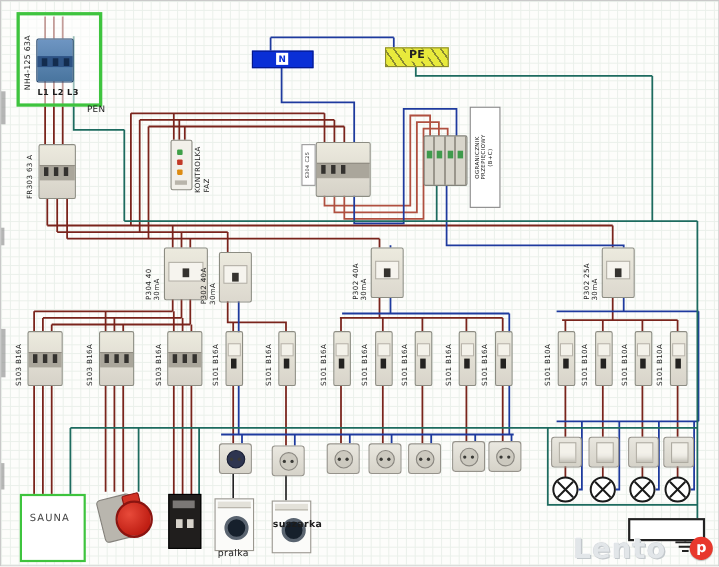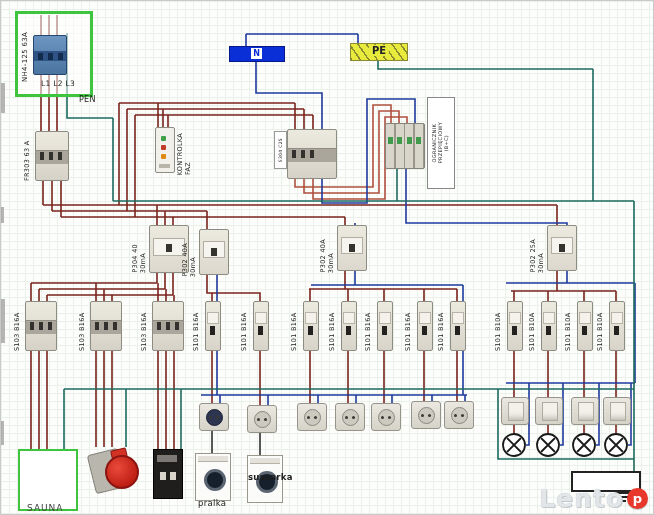--- a/index.html
+++ b/index.html
@@ -76,21 +76,21 @@
   
   .cee{}
   .cee .plate{position:absolute;left:0;top:4px;width:30px;height:38px;background:#b9b6ae;border:1px solid #84817b;
     border-radius:4px;transform:rotate(-14deg);}
   .cee .plug{position:absolute;left:14px;top:8px;width:30px;height:30px;border-radius:50%;
     background:radial-gradient(circle at 35% 35%,#e84a3a,#c01f14 70%);border:2px solid #8a1410;}
   .cee .lid{position:absolute;left:20px;top:2px;width:14px;height:8px;background:#d23325;border:1px solid #8a1410;border-radius:2px;transform:rotate(-14deg);}
   .gbar{background:#fff;border:2px solid #222;}
   .artifact{background:#8f8f8f;opacity:.65;}
   
-  .wm{display:flex;align-items:center;gap:3px;}
+  .wm{display:flex;align-items:center;gap:21px;}
   .wm .txt{font-size:25px;font-weight:bold;color:#e2e6e9;
     text-shadow:0 0 1px #aab0b4,1px 1px 0 #c6cbcf,-1px -1px 0 #ffffff;letter-spacing:1px;}
   .wm .badge{width:21px;height:21px;border-radius:50%;background:#e8382c;color:#fff;font-weight:bold;
     font-size:13px;text-align:center;line-height:21px;box-shadow:0 1px 1px rgba(0,0,0,.25);}
 </style>
 </head>
 <body>
 
 <div id="stage">
 
@@ -158,21 +158,21 @@
       <circle cx="615" cy="444" r="11"></circle>
         <path fill="none" d="M608 437 L622 451 M622 437 L608 451"></path>
     </g>
     <g fill="none" stroke="#222" stroke-width="1.8">
       <path d="M622 487 V492 M613 492 H631 M616 496 H628 M619 500 H625"></path>
     </g>
   </svg>
 
   <div class="abs greenbox" style="left:14px;top:10px;width:72px;height:80px;">
     <span class="vt lb abs" style="left:3px;top:12px;height:56px;font-size:7px;">NH4-125 63A</span>
-    <span class="abs lb" style="left:16px;top:66px;width:48px;font-size:7.5px;font-weight:normal;text-align:center;">L1 L2 L3</span>
+    <span class="abs lb" style="left:16px;top:66px;width:48px;font-size:7.5px;font-weight:bold;">L1 L2 L3</span>
   </div>
   <div class="abs bluebrk" style="left:32px;top:34px;width:32px;height:38px;"></div>
 
   <span class="abs lb" style="left:78px;top:94px;font-size:8px;">PEN</span>
 
   <div class="abs br3" style="left:34px;top:130px;width:32px;height:48px;"></div>
   <span class="vt lb abs" style="left:23px;top:128px;height:52px;">FR303 63 A</span>
 
   <div class="abs pmon" style="left:154px;top:126px;width:18px;height:44px;"></div>
   <div class="abs vt2" style="left:176px;top:118px;height:56px;">
@@ -258,21 +258,21 @@
   <div class="abs socket" style="left:370px;top:402px;width:28px;height:26px;"></div>
   <div class="abs socket" style="left:410px;top:400px;width:28px;height:26px;"></div>
   <div class="abs socket" style="left:443px;top:400px;width:28px;height:26px;"></div>
 
   <div class="abs lsw" style="left:500px;top:396px;width:26px;height:26px;"></div>
   <div class="abs lsw" style="left:534px;top:396px;width:26px;height:26px;"></div>
   <div class="abs lsw" style="left:570px;top:396px;width:26px;height:26px;"></div>
   <div class="abs lsw" style="left:602px;top:396px;width:26px;height:26px;"></div>
 
   <div class="abs greenbox" style="left:17px;top:448px;width:56px;height:58px;border-width:2px;background:#fff;">
-    <span class="lb abs" style="left:7px;top:16px;font-size:9px;letter-spacing:1px;color:#444;margin-top:36px;">SAUNA</span>
+    <span class="lb abs" style="left:7px;top:16px;font-size:9px;letter-spacing:1px;color:#444;">SAUNA</span>
   </div>
   <div class="abs cee" style="left:90px;top:446px;width:50px;height:48px;">
     <div class="plate"></div>
     <div class="lid"></div>
     <div class="plug"></div>
   </div>
   <div class="abs cook" style="left:152px;top:448px;width:28px;height:48px;"></div>
 
   <div class="abs wash" style="left:194px;top:452px;width:34px;height:46px;"></div>
   <span class="abs lb" style="left:197px;top:498px;font-size:8.5px;">pralka</span>

